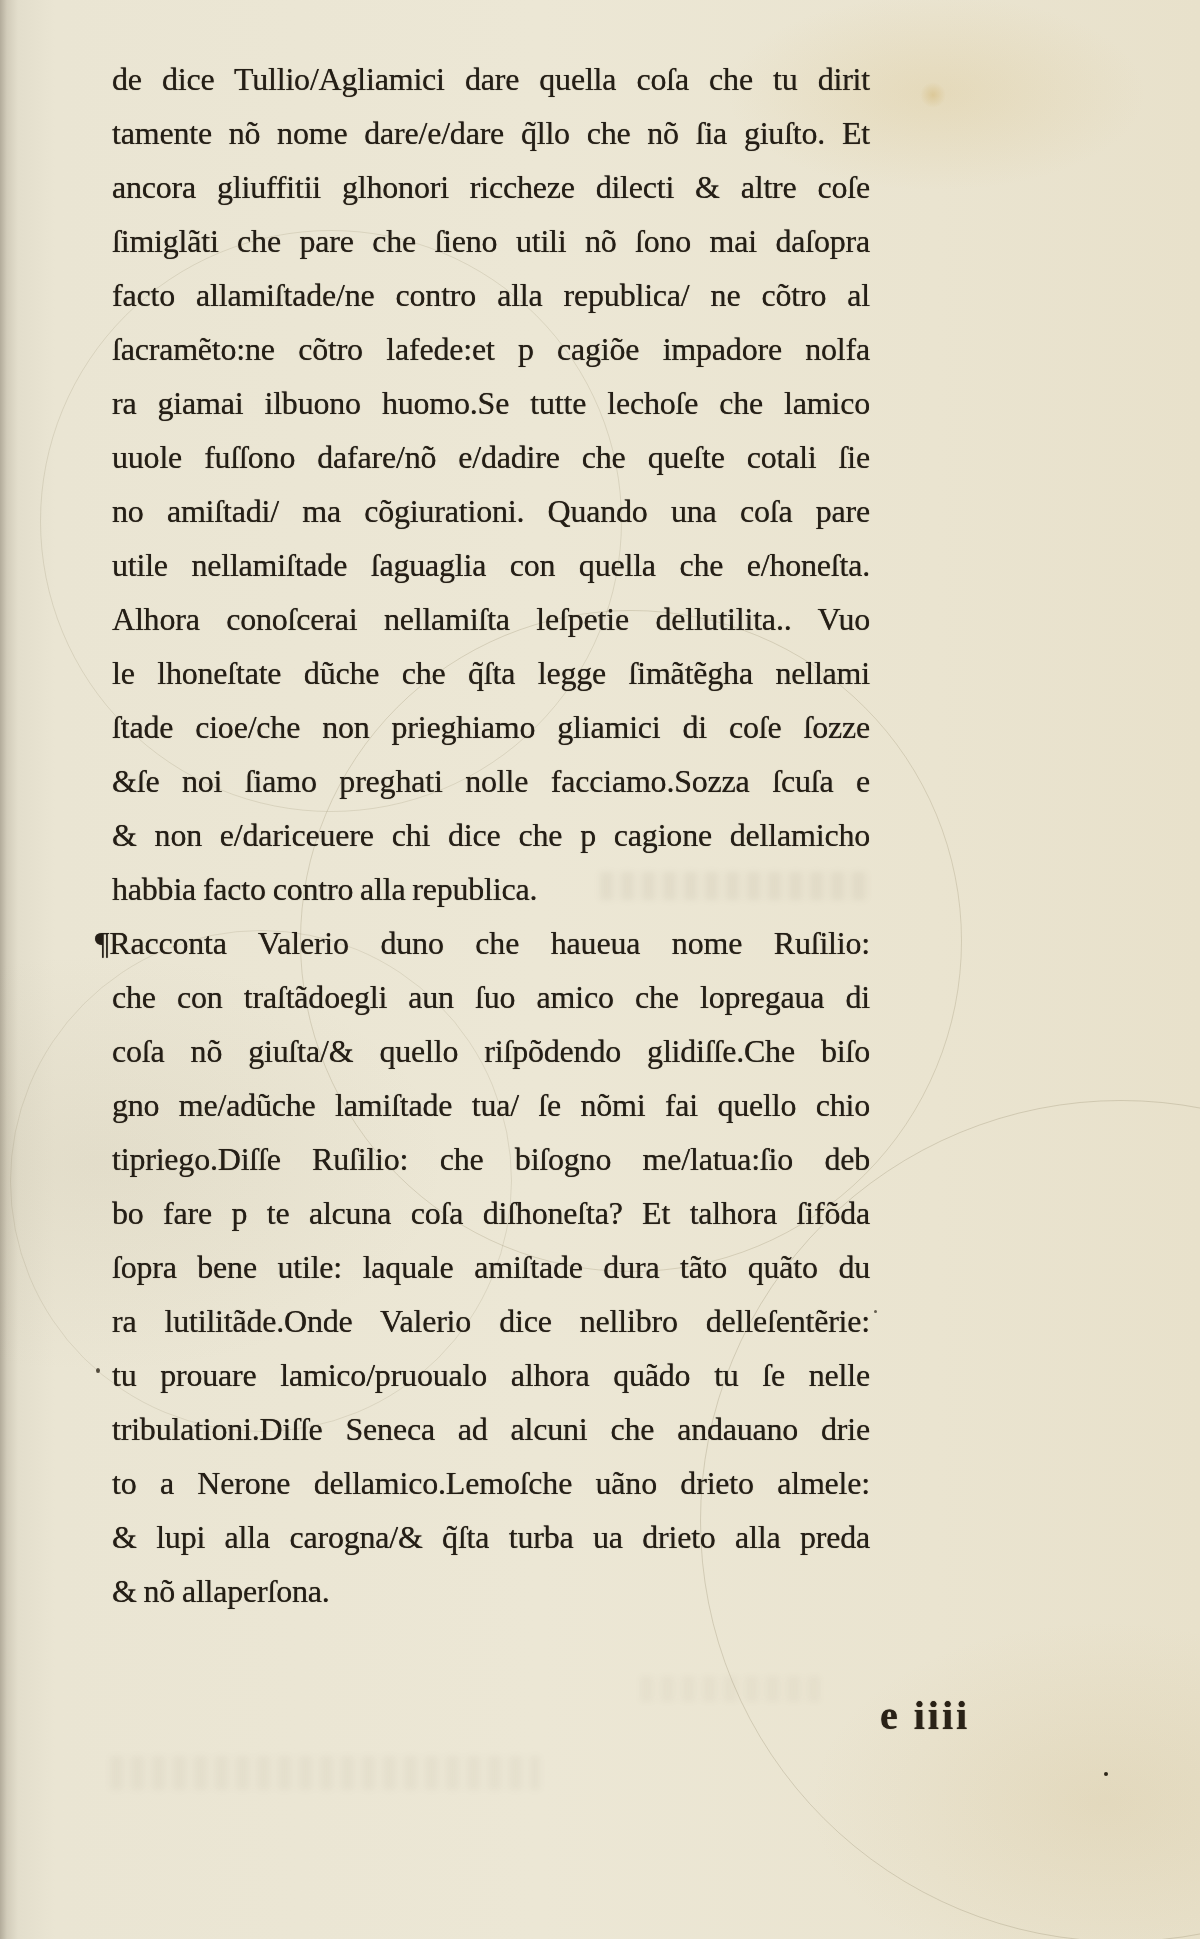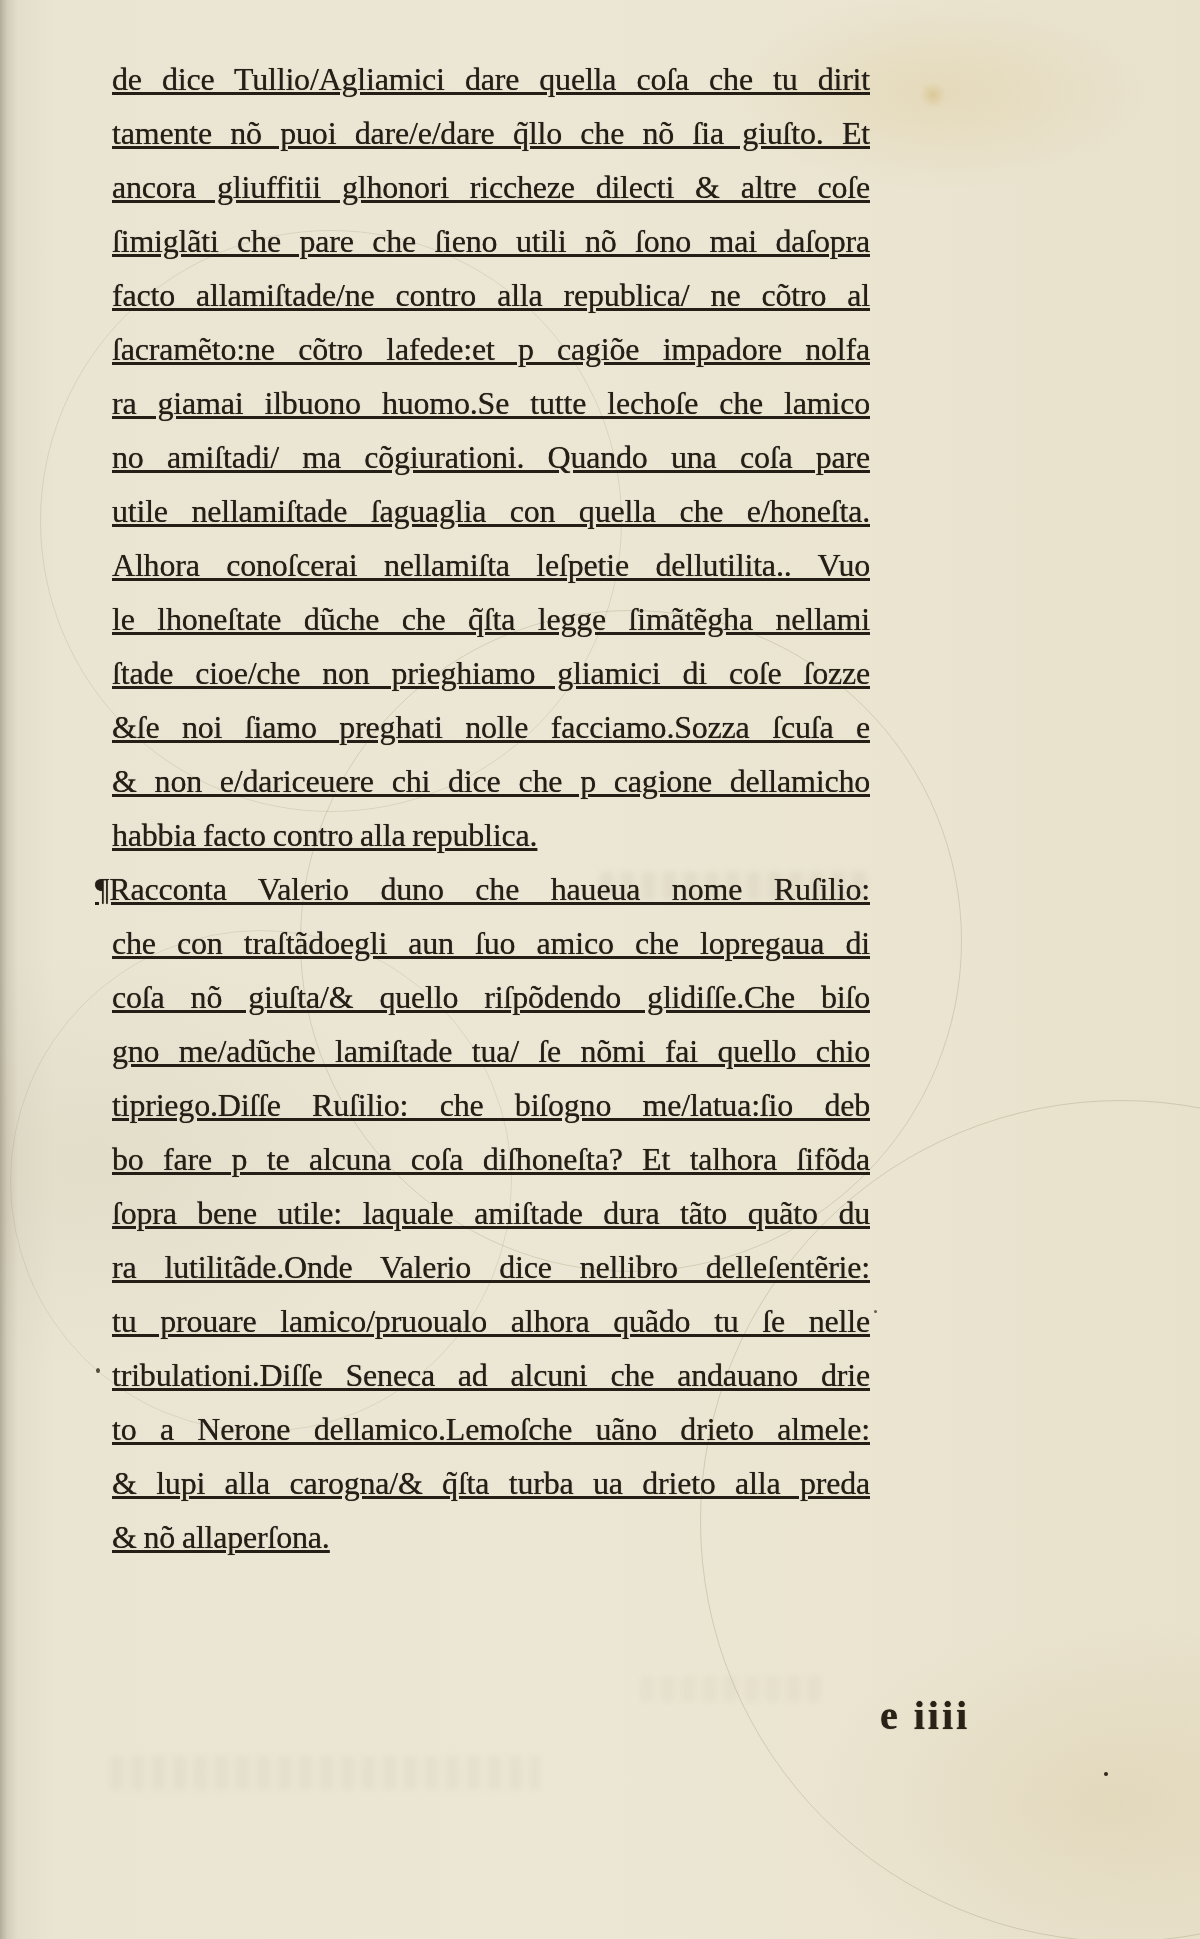--- a/index.html
+++ b/index.html
@@ -14,21 +14,21 @@
       linear-gradient(90deg,#b3ac9b 0px,#d2ccba 7px,#e3decc 18px,#eae5d3 55px,#ece7d5 45%,#eae4d0 78%,#e8e1cb 100%);
     font-family:"Liberation Serif","DejaVu Serif",serif;
     color:#241e16;
   }
   .text-block{
     position:absolute;left:112px;top:52px;width:758px;
     font-size:32px;line-height:54px;
     letter-spacing:-0.2px;word-spacing:-1px;
     text-shadow:0 0 0.7px rgba(35,28,18,0.85);
   }
-  .line{height:54px;text-align:justify;text-align-last:justify;text-justify:inter-word;white-space:nowrap;text-decoration:underline;}
+  .line{height:54px;text-align:justify;text-align-last:justify;text-justify:inter-word;white-space:nowrap;}
   .line.nojust{text-align:center;text-align-last:left;}
   .line.outdent{margin-left:-17px;}
   .signature{
     position:absolute;left:880px;top:1692px;
     font-size:40px;font-weight:bold;letter-spacing:3px;
     color:#2a2217;text-shadow:0 0 0.8px rgba(35,28,18,0.9);
   }
   
   .wm{position:absolute;border-radius:50%;border:1.6px solid rgba(150,140,108,0.28);pointer-events:none;}
   .wm-a{left:40px;  top:230px;  width:580px;height:580px;border-color:rgba(150,140,108,0.22);}
@@ -63,26 +63,27 @@
   <div class="smudge smudge-2"></div>
   <div class="smudge smudge-3"></div>
 
   <div class="stain stain-1"></div>
   <div class="speck speck-1"></div>
   <div class="speck speck-2"></div>
   <div class="speck speck-3"></div>
 
   <div class="text-block">
       <div class="line">de dice Tullio/Agliamici dare quella coſa che tu dirit</div>
-      <div class="line">tamente nõ puoi dare/e/dare q̃llo che nõ ſia giuſto. Et</div>
+      <div class="line">tamente nõ nome dare/e/dare q̃llo che nõ ſia giuſto. Et</div>
       <div class="line">ancora gliuffitii glhonori riccheze dilecti &amp; altre coſe</div>
       <div class="line">ſimiglãti che pare che ſieno utili nõ ſono mai daſopra</div>
       <div class="line">facto allamiſtade/ne contro alla republica/ ne cõtro al</div>
       <div class="line">ſacramẽto:ne cõtro lafede:et p cagiõe impadore nolfa</div>
       <div class="line">ra giamai ilbuono huomo.Se tutte lechoſe che lamico</div>
+      <div class="line">uuole fuſſono dafare/nõ e/dadire che queſte cotali ſie</div>
       <div class="line">no amiſtadi/ ma cõgiurationi. Quando una coſa pare</div>
       <div class="line">utile nellamiſtade ſaguaglia con quella che e/honeſta.</div>
       <div class="line">Alhora conoſcerai nellamiſta leſpetie dellutilita.. Vuo</div>
       <div class="line">le lhoneſtate dũche che q̃ſta legge ſimãtẽgha nellami</div>
       <div class="line">ſtade cioe/che non prieghiamo gliamici di coſe ſozze</div>
       <div class="line">&amp;ſe noi ſiamo preghati nolle facciamo.Sozza ſcuſa e</div>
       <div class="line">&amp; non e/dariceuere chi dice che p cagione dellamicho</div>
       <div class="line nojust">habbia facto contro alla republica.</div>
       <div class="line outdent">¶Racconta Valerio duno che haueua nome Ruſilio:</div>
       <div class="line">che con traſtãdoegli aun ſuo amico che lopregaua di</div>

